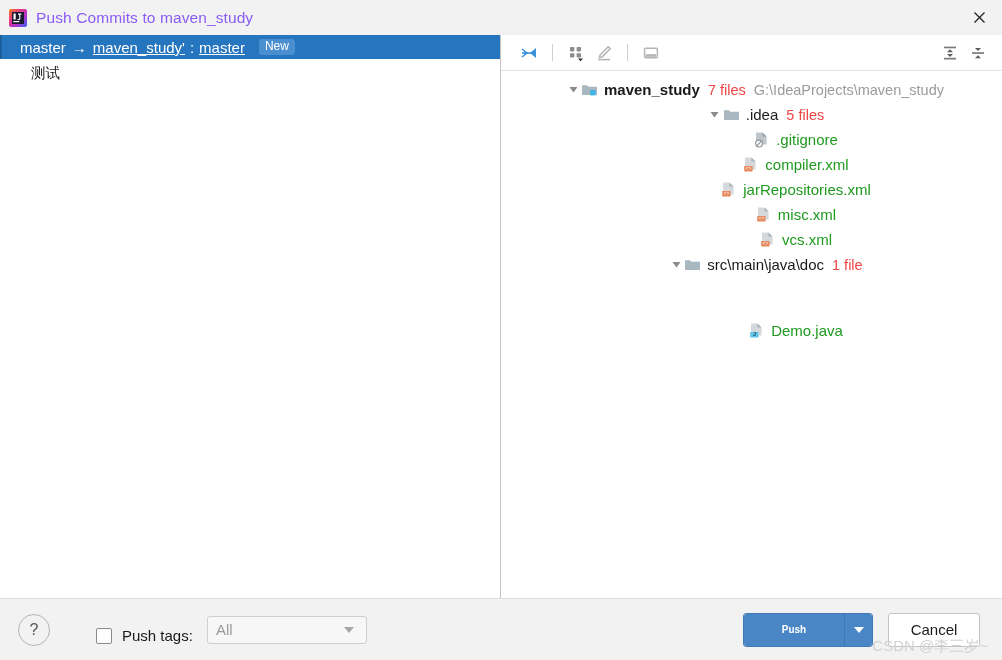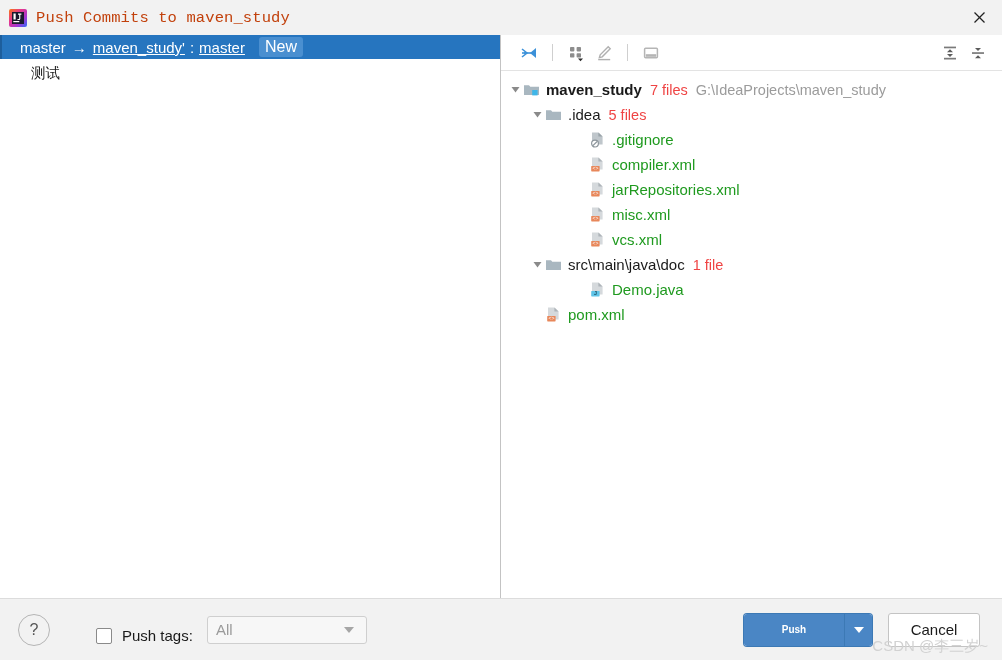--- a/index.html
+++ b/index.html
@@ -37,24 +37,23 @@
   }
   .app-icon {
     width: 18px;
     height: 18px;
     flex: 0 0 18px;
     margin-right: 9px;
     position: relative;
   }
   .title-text {
     font-size: 15.5px;
-    color: #c2410c;
+    color: #8b5cf6;
     letter-spacing: 0.1px;
     white-space: nowrap;
-    font-family: Liberation Mono, monospace;
   }
   .close-btn {
     position: absolute;
     right: 0;
     top: 0;
     width: 46px;
     height: 35px;
     display: flex;
     align-items: center;
     justify-content: center;
@@ -107,21 +106,21 @@
   .commit-row .underline {
     text-decoration: underline;
   }
   .commit-row .arrow {
     margin: 0 6px;
   }
   .badge-new {
     margin-left: 14px;
     background: #4a8fd0;
     color: #ffffff;
-    font-size: 16px;
+    font-size: 12px;
     padding: 1px 6px 2px 6px;
     border-radius: 3px;
     line-height: 1.1;
   }
   .commit-msg {
     padding: 5px 0 0 31px;
     font-size: 14.5px;
     color: #1a1a1a;
   }
 
@@ -159,20 +158,21 @@
     padding-top: 6px;
     background: #ffffff;
   }
   .tree-row {
     height: 25px;
     display: flex;
     align-items: center;
     font-size: 15px;
     white-space: nowrap;
     padding-left: 6px;
+    justify-content: center;
   }
   .twisty {
     width: 16px;
     flex: 0 0 16px;
     display: flex;
     align-items: center;
     justify-content: center;
   }
   .twisty-spacer {
     width: 16px;
@@ -513,39 +513,29 @@
               <svg width="11" height="11" viewBox="0 0 11 11">
                 <polygon points="1.5,3 9.5,3 5.5,8.5" fill="#8a8a8a"></polygon>
               </svg>
             </span>
             <span class="tree-icon"><svg width="17" height="17" viewBox="0 0 17 17">
                 <path d="M1 4.2h5l1.3 1.6H16v8.2H1z" fill="#a9b7c0"></path>
               </svg></span>
             <span class="node-label">src\main\java\doc</span>
             <span class="node-count">1 file</span>
           </div>
-          <div class="tree-row" style="padding-left: 72px;">
+          <div class="tree-row" style="padding-left: 72px; margin-top: 41px;">
             <span class="twisty-spacer"></span>
             <span class="tree-icon"><svg width="17" height="17" viewBox="0 0 17 17">
                 <path d="M3 1.4h6.4L13.6 5.4v8.2H3z" fill="#d5d9dc"></path>
                 <path d="M9.4 1.4 13.6 5.4H9.4z" fill="#aeb4b9"></path>
                 <rect x="2.2" y="10" width="8.4" height="5.4" rx="0.6" fill="#5fc4e8"></rect>
                 <text x="6.4" y="14.4" font-size="5.4" fill="#1a4e63" text-anchor="middle" font-family="Liberation Sans" font-weight="bold">J</text>
               </svg></span>
             <span class="node-label green">Demo.java</span>
-          </div>
-          <div class="tree-row" style="padding-left: 28px;">
-            <span class="twisty-spacer"></span>
-            <span class="tree-icon"><svg width="17" height="17" viewBox="0 0 17 17">
-                <path d="M3 1.4h6.4L13.6 5.4v8.2H3z" fill="#d5d9dc"></path>
-                <path d="M9.4 1.4 13.6 5.4H9.4z" fill="#aeb4b9"></path>
-                <rect x="2.2" y="10" width="8.4" height="5.4" rx="0.6" fill="#e8875a"></rect>
-                <text x="6.4" y="14.3" font-size="5" fill="#ffffff" text-anchor="middle" font-family="Liberation Sans">&lt;&gt;</text>
-              </svg></span>
-            <span class="node-label green">pom.xml</span>
           </div>
         </div>
 
     </div>
   </div>
 
   <div class="bottombar">
     <div class="help-btn">?</div>
 
     <div class="pushtags-group">

